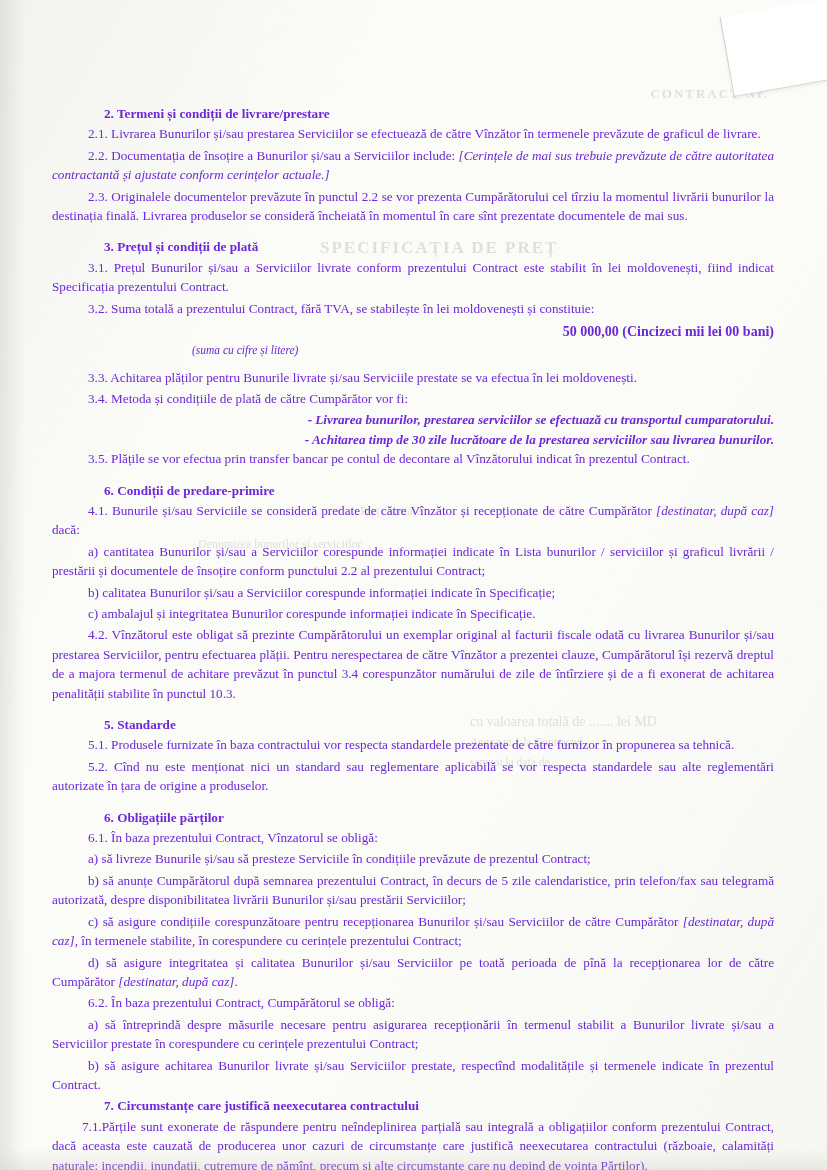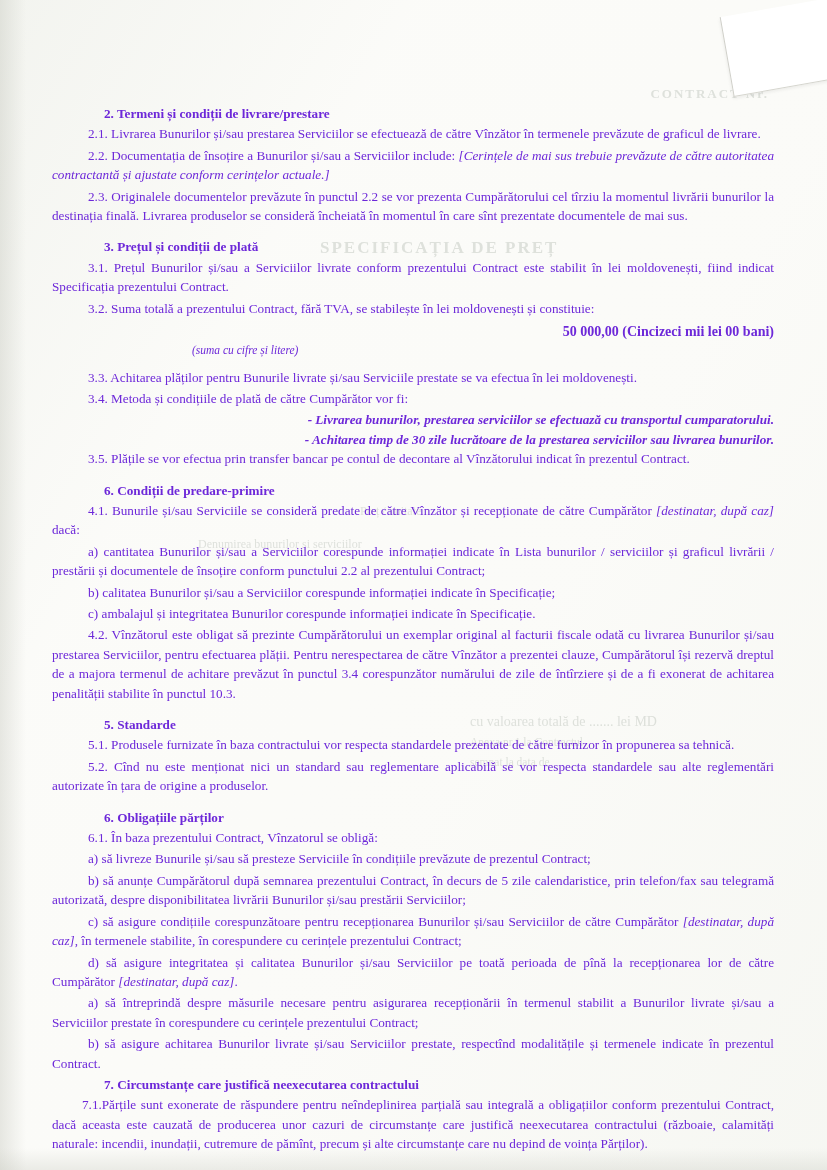--- a/index.html
+++ b/index.html
@@ -174,20 +174,21 @@
     <p class="heading">5. Standarde</p>
     <p class="ind">5.1. Produsele furnizate în baza contractului vor respecta standardele prezentate de către furnizor în propunerea sa tehnică.</p>
     <p class="ind">5.2. Cînd nu este menționat nici un standard sau reglementare aplicabilă se vor respecta standardele sau alte reglementări autorizate în țara de origine a produselor.</p>
 
     <p class="heading">6. Obligațiile părților</p>
     <p class="ind">6.1. În baza prezentului Contract, Vînzatorul se obligă:</p>
     <p class="sub-letter">a) să livreze Bunurile și/sau să presteze Serviciile în condițiile prevăzute de prezentul Contract;</p>
     <p class="sub-letter">b) să anunțe Cumpărătorul după semnarea prezentului Contract, în decurs de 5 zile calendaristice, prin telefon/fax sau telegramă autorizată, despre disponibilitatea livrării Bunurilor și/sau prestării Serviciilor;</p>
     <p class="sub-letter">c) să asigure condițiile corespunzătoare pentru recepționarea Bunurilor și/sau Serviciilor de către Cumpărător <span class="italic">[destinatar, după caz]</span>, în termenele stabilite, în corespundere cu cerințele prezentului Contract;</p>
     <p class="sub-letter">d) să asigure integritatea și calitatea Bunurilor și/sau Serviciilor pe toată perioada de pînă la recepționarea lor de către Cumpărător <span class="italic">[destinatar, după caz]</span>.</p>
+    <p class="ind">6.2. În baza prezentului Contract, Cumpărătorul se obligă:</p>
     <p class="sub-letter">a) să întreprindă despre măsurile necesare pentru asigurarea recepționării în termenul stabilit a Bunurilor livrate și/sau a Serviciilor prestate în corespundere cu cerințele prezentului Contract;</p>
     <p class="sub-letter">b) să asigure achitarea Bunurilor livrate și/sau Serviciilor prestate, respectînd modalitățile și termenele indicate în prezentul Contract.</p>
 
     <p class="heading-tight" style="margin-top:1px;">7. Circumstanțe care justifică neexecutarea contractului</p>
     <p class="ind-b">7.1.Părțile sunt exonerate de răspundere pentru neîndeplinirea parțială sau integrală a obligațiilor conform prezentului Contract, dacă aceasta este cauzată de producerea unor cazuri de circumstanțe care justifică neexecutarea contractului (războaie, calamități naturale: incendii, inundații, cutremure de pămînt, precum și alte circumstanțe care nu depind de voința Părților).</p>
 
   </div>
 
   <div class="corner-fold"></div>
   <div class="edge-shadow-left"></div>

